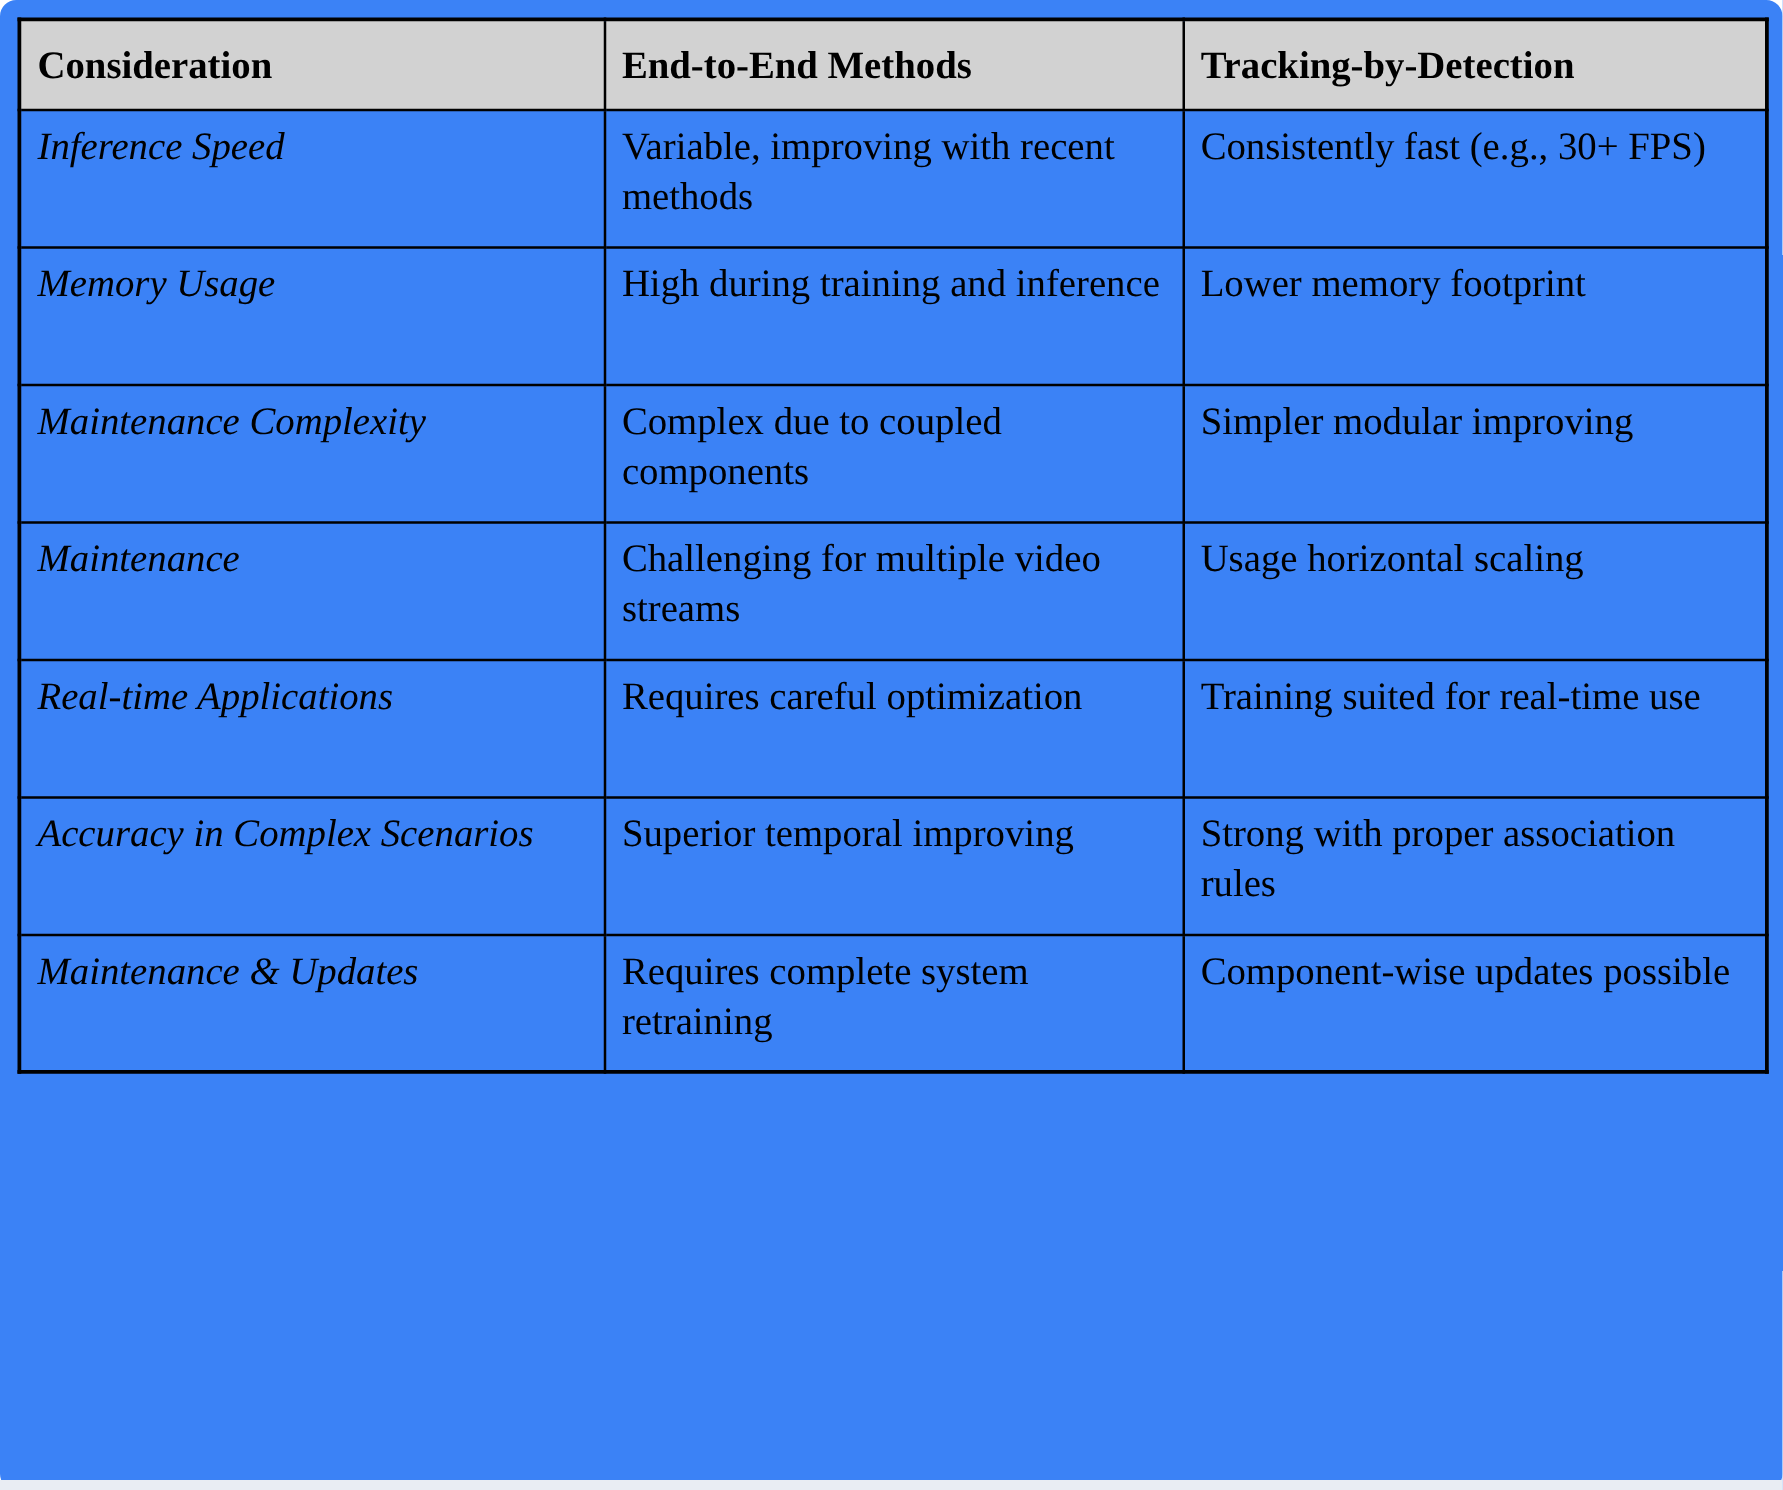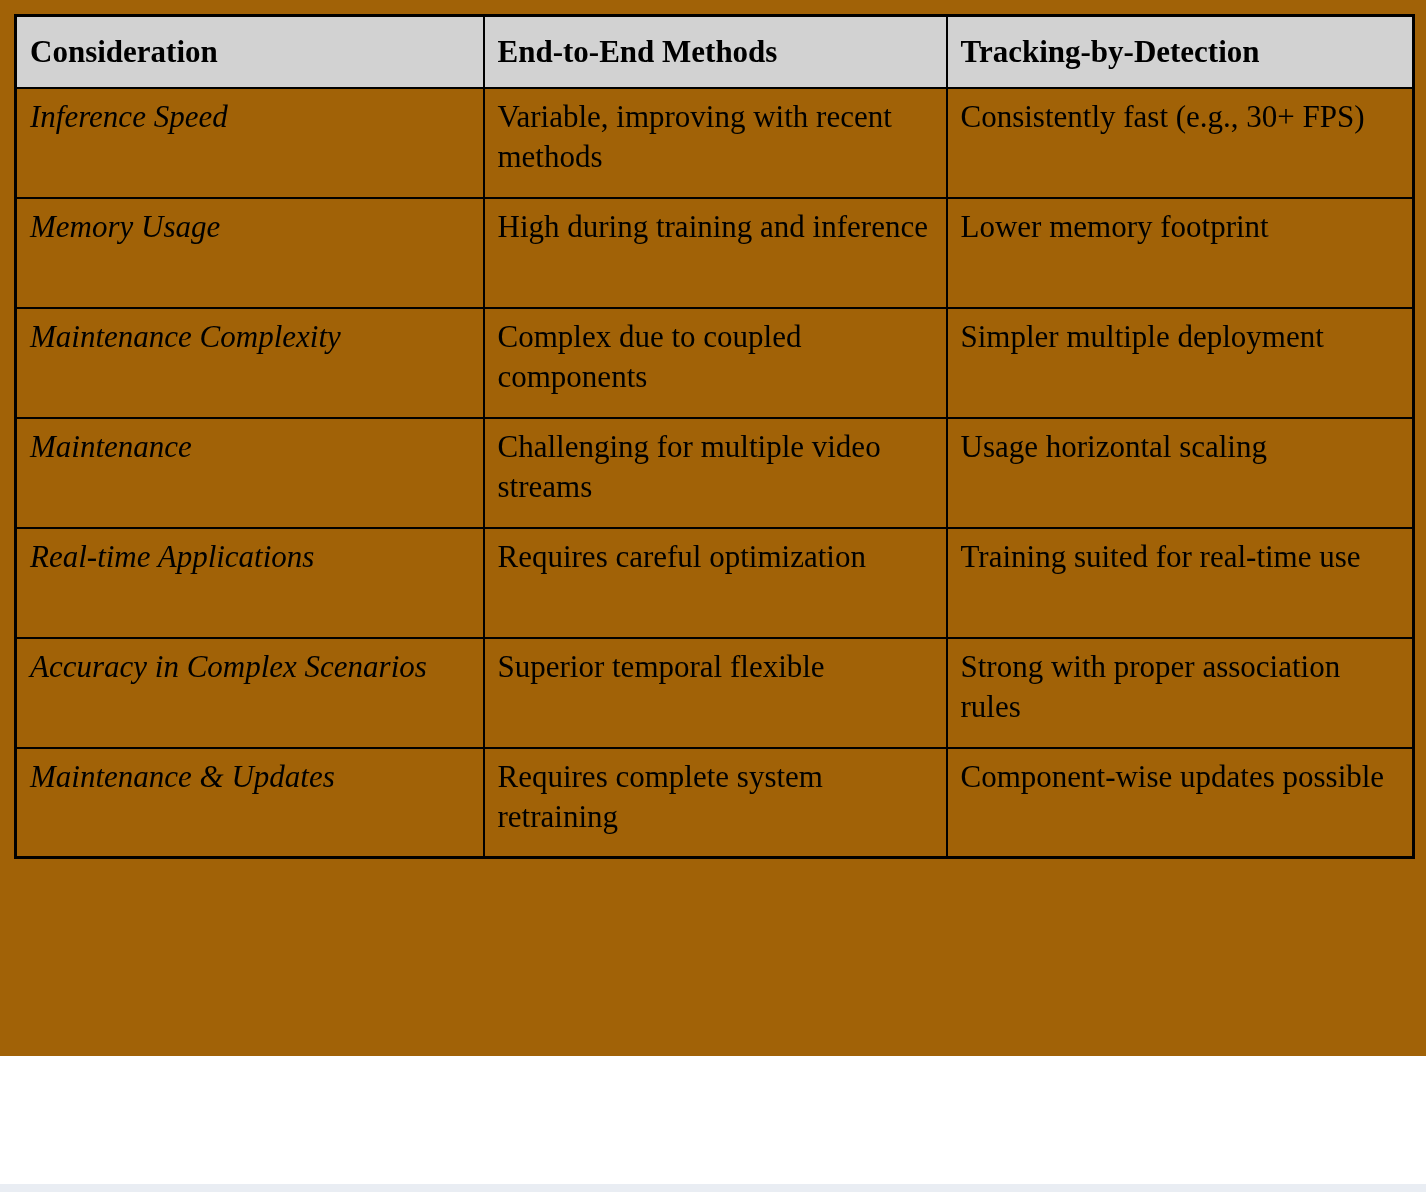--- a/index.html
+++ b/index.html
@@ -9,22 +9,23 @@
     width: 1426px;
     height: 1192px;
     font-family: "Liberation Serif", "DejaVu Serif", serif;
     position: relative;
     overflow: hidden;
   }
   .page {
     position: absolute;
     top: 0; left: 0;
     width: 1426px;
-    height: 1056px;
-    background: #a16207;
+    height: 1192px;
+    background: #3b82f6;
+    border-radius: 13px;
   }
   table.compare {
     position: absolute;
     left: 14px;
     top: 14px;
     width: 1398px;
     border-collapse: collapse;
     table-layout: fixed;
     border: 3px solid #000000;
     font-size: 31px;
@@ -90,35 +91,35 @@
         <td>Consistently fast (e.g., 30+ FPS)</td>
       </tr>
       <tr>
         <td class="consideration">Memory Usage</td>
         <td>High during training and inference</td>
         <td>Lower memory footprint</td>
       </tr>
       <tr>
         <td class="consideration">Maintenance Complexity</td>
         <td>Complex due to coupled components</td>
-        <td>Simpler multiple deployment</td>
+        <td>Simpler modular improving</td>
       </tr>
       <tr>
         <td class="consideration">Maintenance</td>
         <td>Challenging for multiple video streams</td>
         <td>Usage horizontal scaling</td>
       </tr>
       <tr>
         <td class="consideration">Real-time Applications</td>
         <td>Requires careful optimization</td>
         <td>Training suited for real-time use</td>
       </tr>
       <tr>
         <td class="consideration">Accuracy in Complex Scenarios</td>
-        <td>Superior temporal flexible</td>
+        <td>Superior temporal improving</td>
         <td>Strong with proper association rules</td>
       </tr>
       <tr>
         <td class="consideration">Maintenance &amp; Updates</td>
         <td>Requires complete system retraining</td>
         <td>Component-wise updates possible</td>
       </tr>
     </tbody>
   </table>
 

